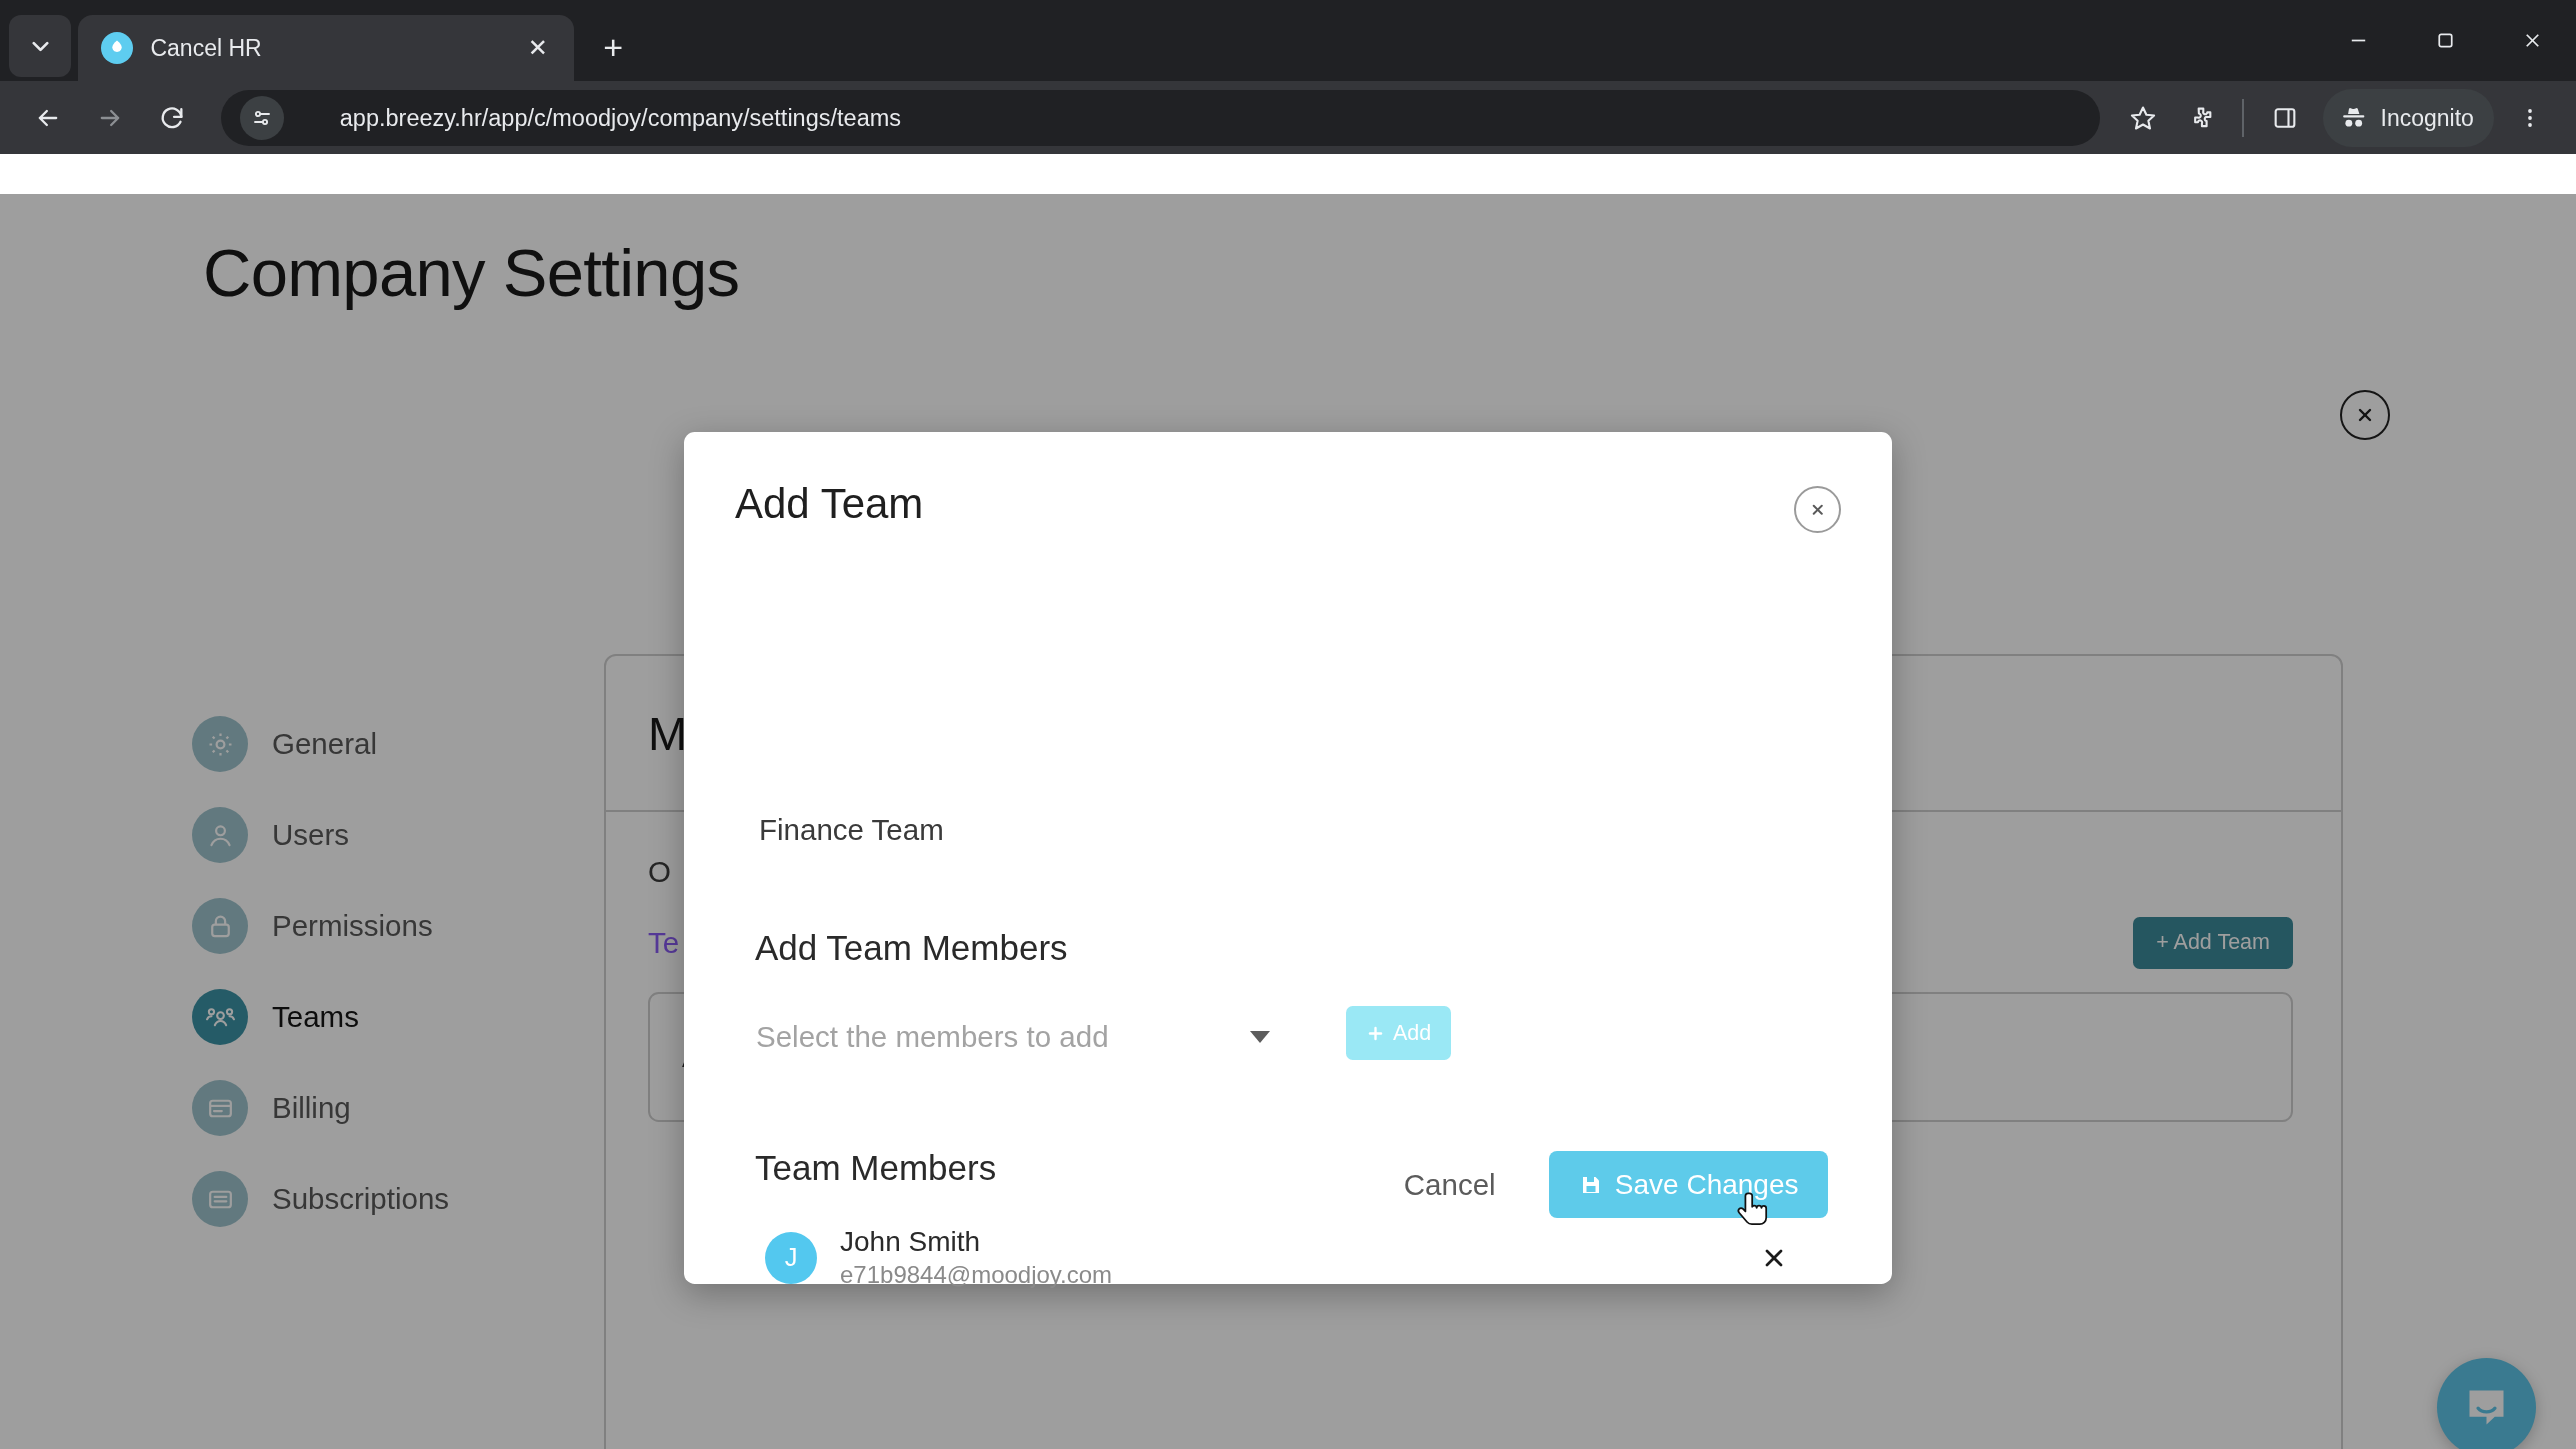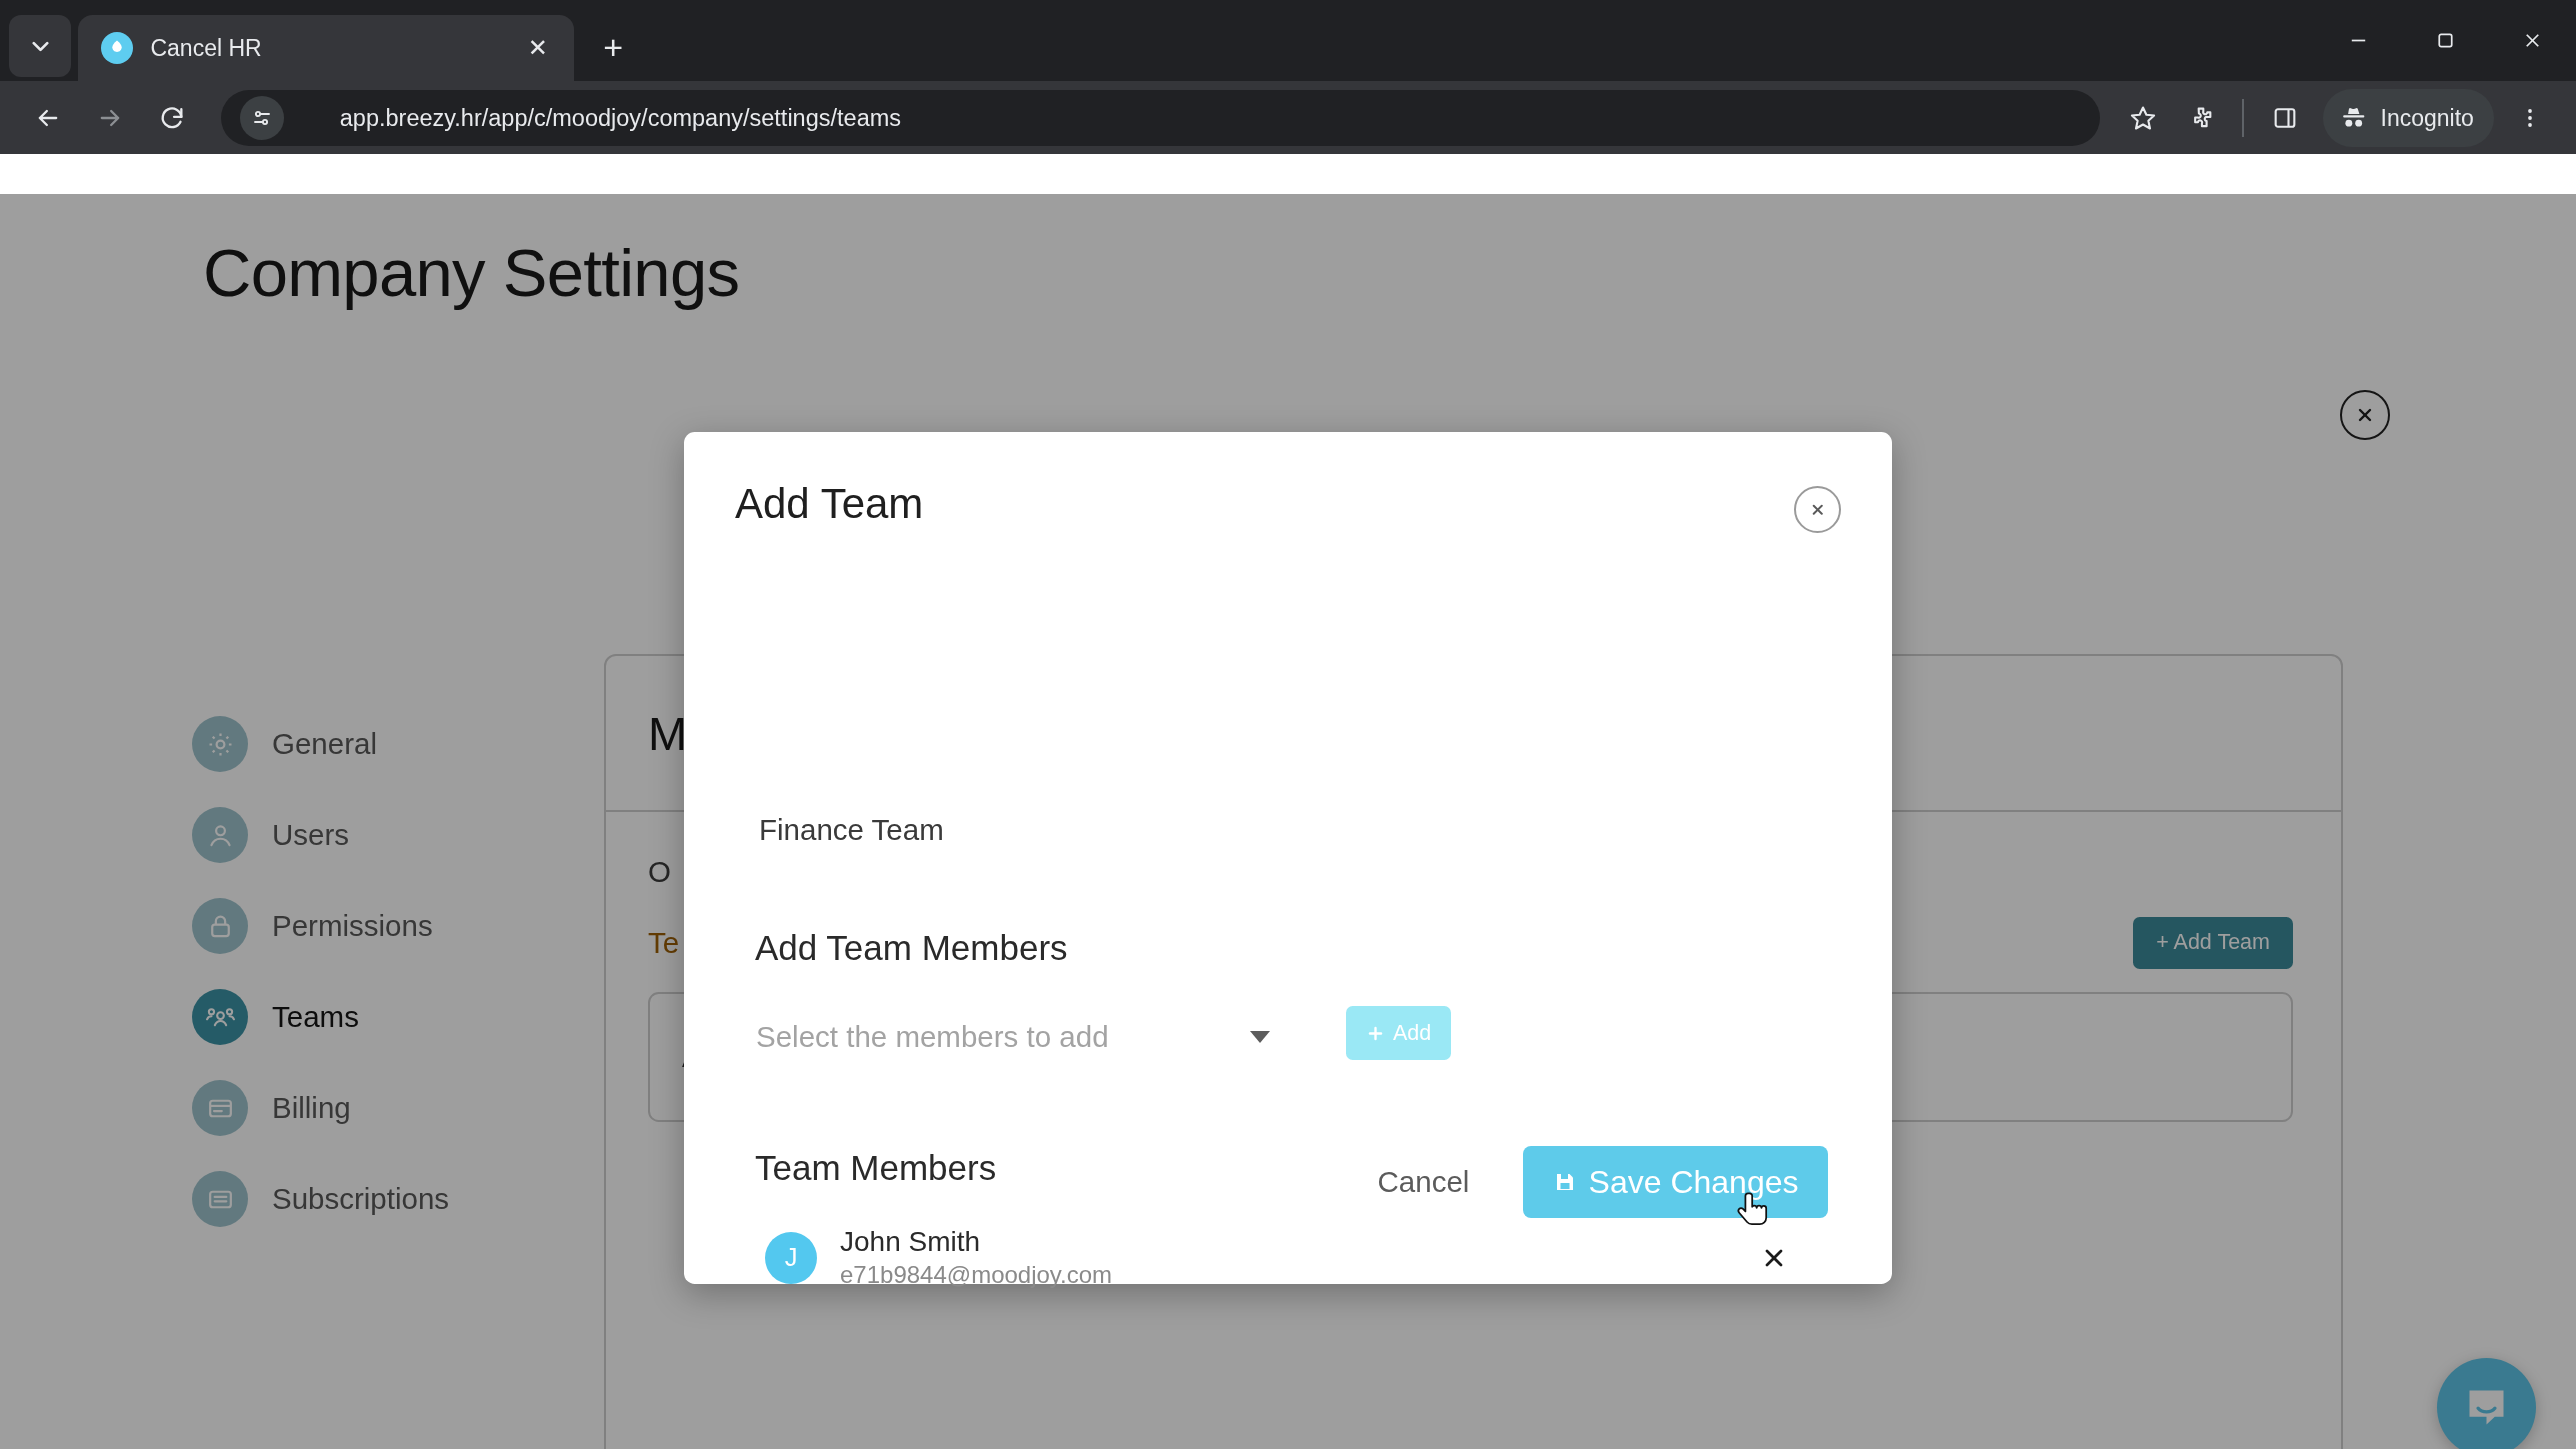--- a/index.html
+++ b/index.html
@@ -163,21 +163,21 @@
     display: flex; align-items: center; padding-left: 42px;
   }
   .card-head-title { font-size: 47px; color: #1b1b1b; }
   .card-sub {
     padding: 43px 0 0 42px; font-size: 29.5px; color: #3c3c3c;
   }
   .card-row3 {
     display: flex; align-items: center; justify-content: space-between;
     padding: 28px 48px 0 42px;
   }
-  .card-row3-label { font-size: 29.5px; color: #a16207; }
+  .card-row3-label { font-size: 29.5px; color: #8b5cf6; }
   .btn-add-team {
     background: #3d8b9b; color: #fff; border: none;
     font-size: 21.5px; border-radius: 6.7px; padding: 13.4px 23px;
     cursor: pointer; font-family: inherit; white-space: nowrap;
   }
   .team-box {
     margin: 23px 48px 0 42px; height: 130px;
     border: 2px solid #cfcfcf; border-radius: 10.7px;
     display: flex; align-items: center; padding: 0 32px; gap: 20px;
   }
@@ -279,21 +279,21 @@
     display: flex; align-items: center; justify-content: flex-end;
     padding-right: 64px; gap: 43px;
   }
   .btn-cancel {
     background: transparent; border: none; color: #5b5b5b;
     font-size: 29.5px; cursor: pointer; font-family: inherit;
     padding: 9.4px 10.7px;
   }
   .btn-save {
     background: #5ecbea; color: #fff; border: none; border-radius: 8px;
-    font-size: 32px; padding: 17.4px 29.5px; cursor: pointer; font-family: inherit;
+    font-size: 28px; padding: 17.4px 29.5px; cursor: pointer; font-family: inherit;
     display: flex; align-items: center; gap: 12px; white-space: nowrap;
   }
   .btn-save svg { width: 24px; height: 24px; }
 
   .cursor {
     position: absolute; left: 1736px; top: 997px;
     width: 35px; height: 44px; pointer-events: none;
   }
 </style>
 </head>

